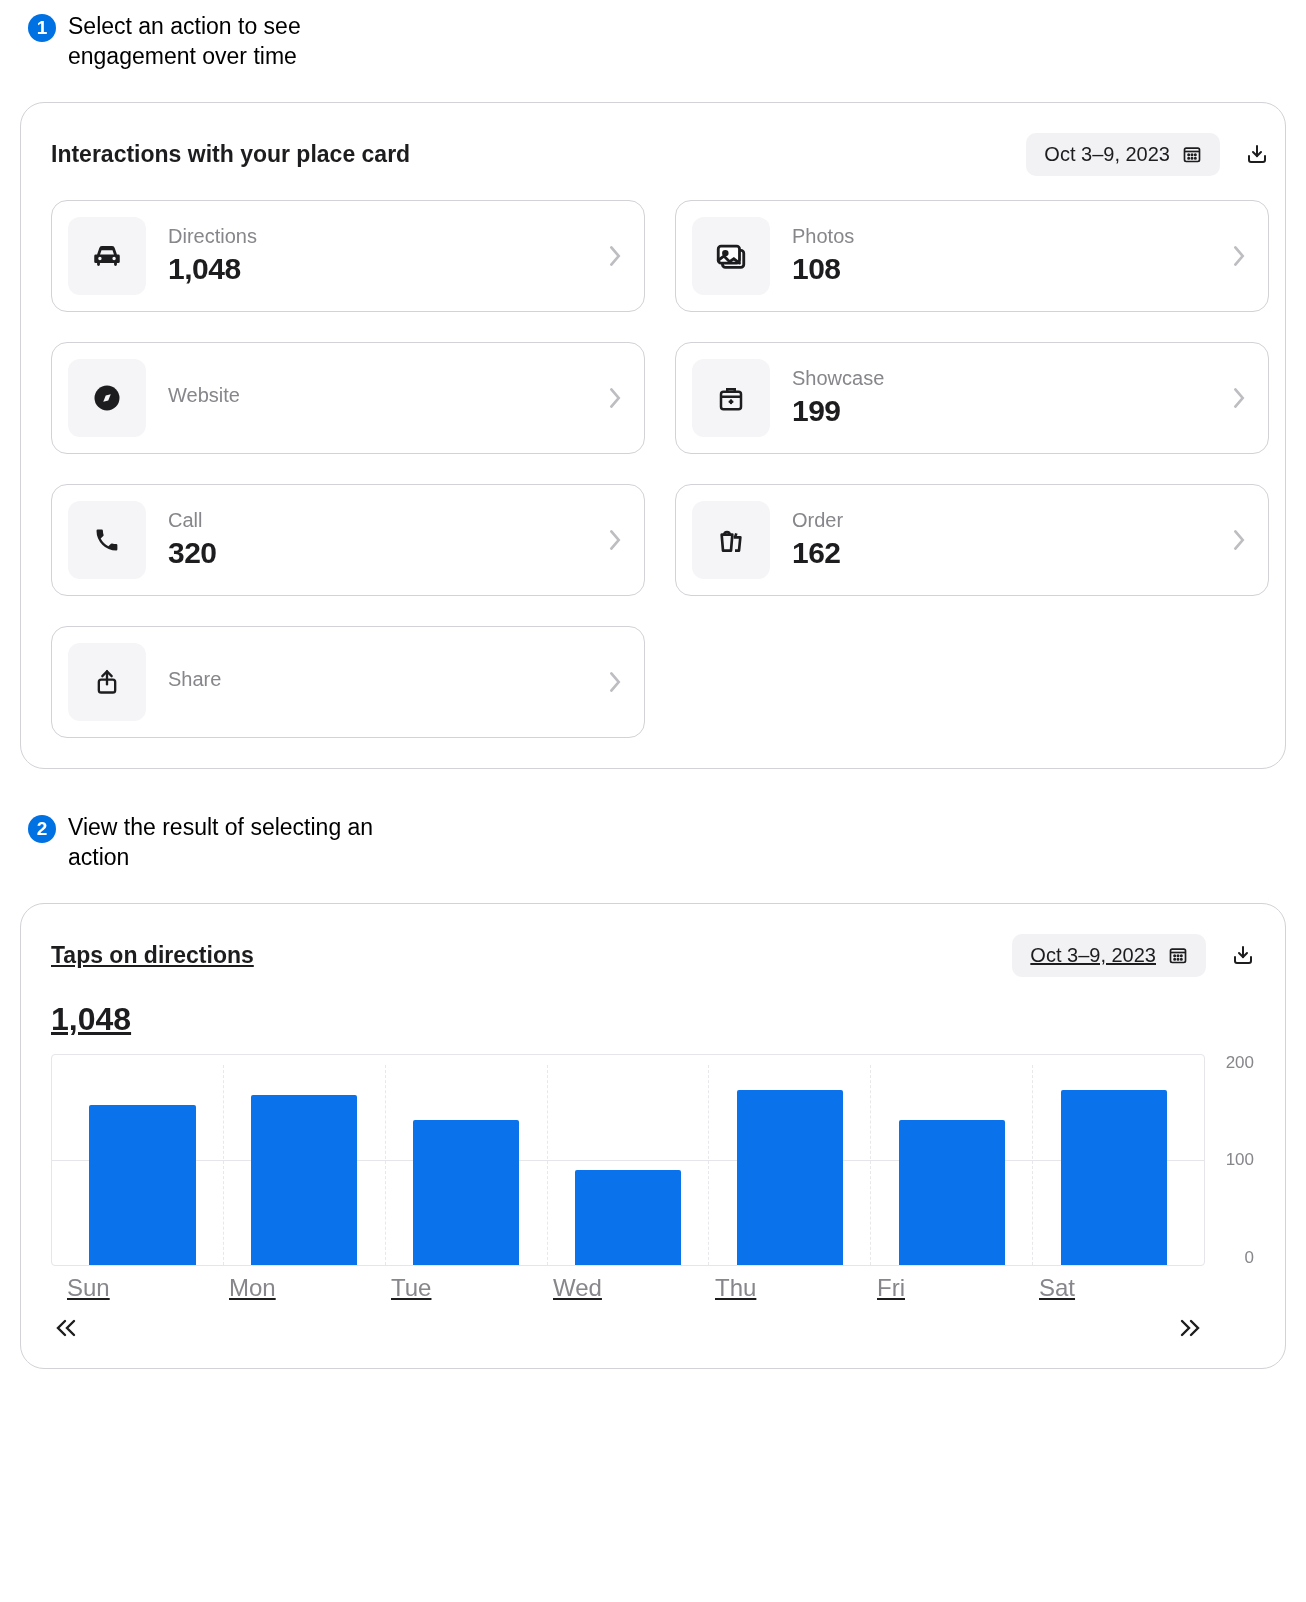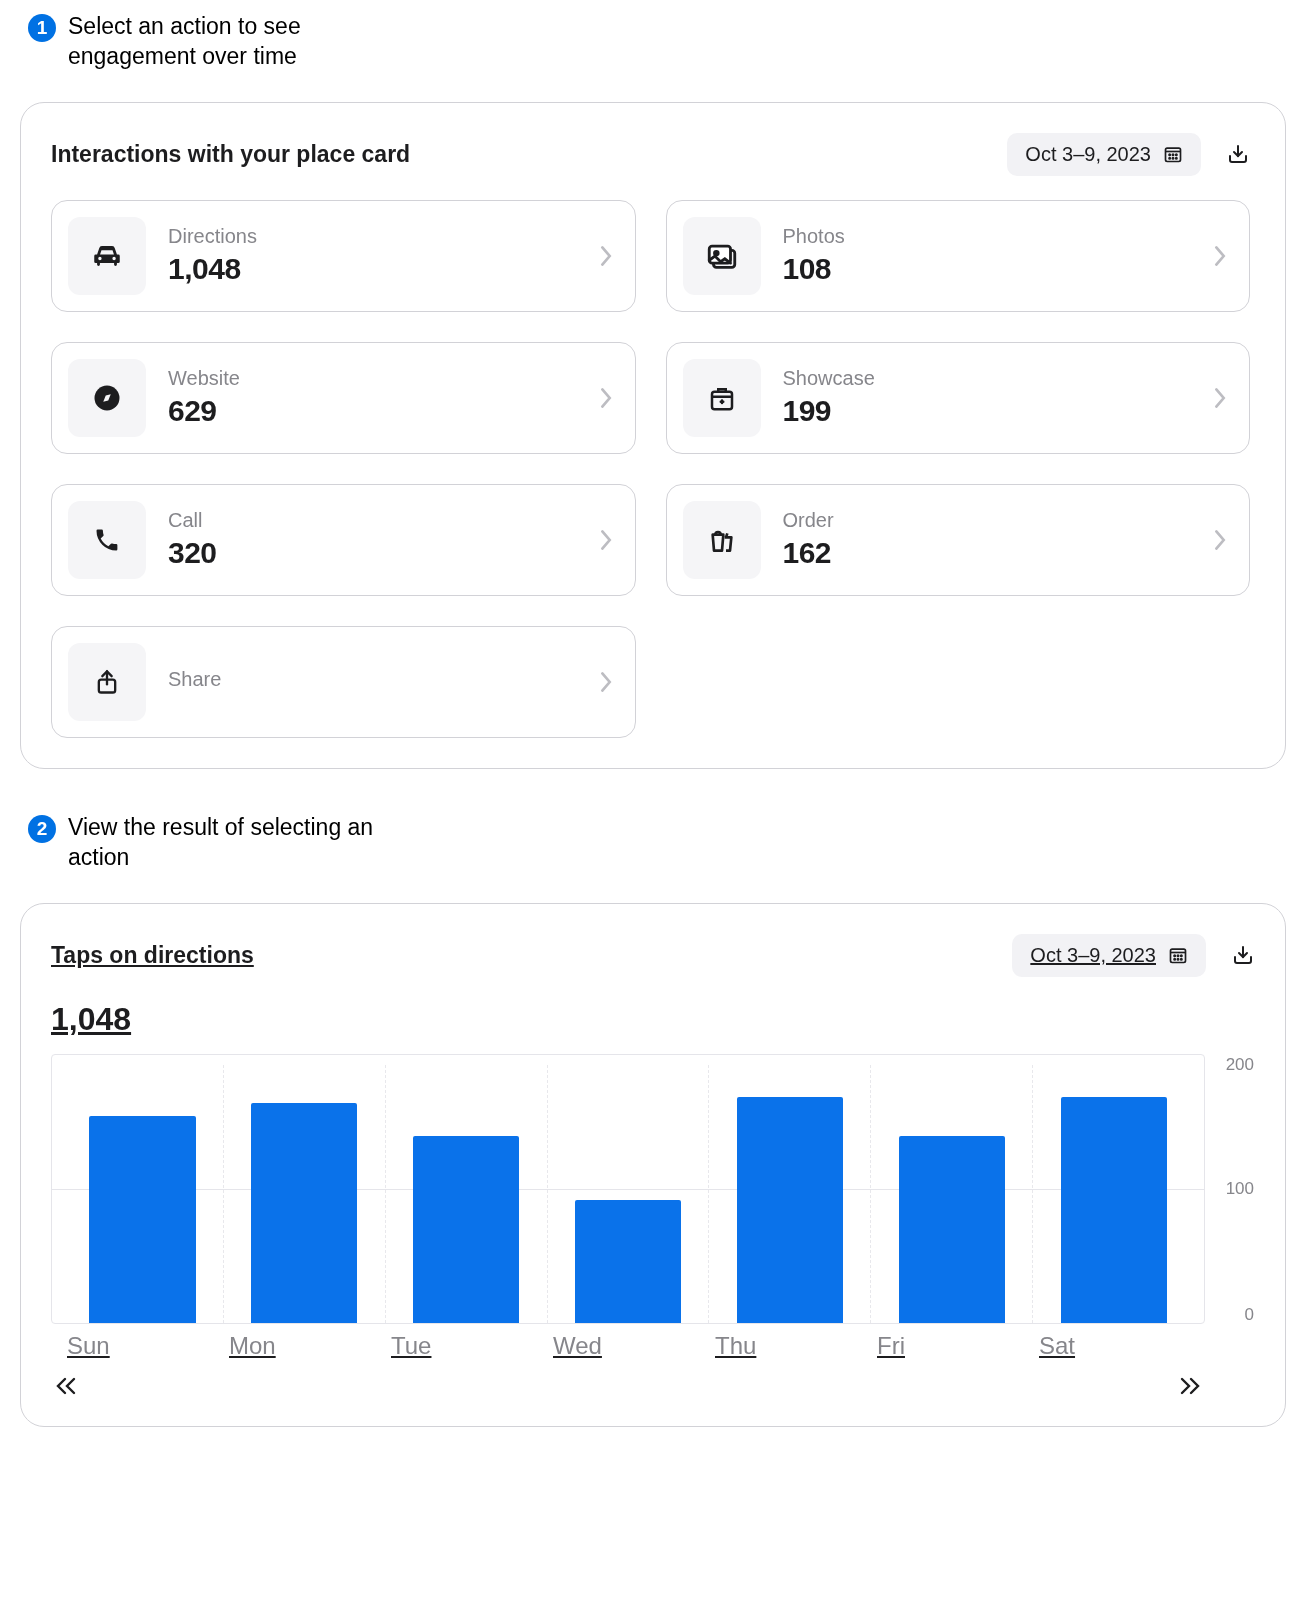--- a/index.html
+++ b/index.html
@@ -30,21 +30,21 @@
   }
   .annotation .text {
     font-size: 23px;
     line-height: 1.3;
     color: #000000;
     max-width: 320px;
   }
   .card {
     border: 1px solid #d2d2d7;
     border-radius: 24px;
-    padding: 30px 35px 30px 30px;
+    padding: 30px 16px 30px 30px;
     margin-top: 30px;
     background: #fff;
     position: relative;
   }
   .card-header {
     display: flex;
     justify-content: space-between;
     align-items: center;
     margin-bottom: 24px;
   }
@@ -92,21 +92,21 @@
   .tile .chev { color: #86868b; }
   .tile.half { grid-column: 1 / 2; justify-content: flex-end; }
 
   
   .metric-big { font-size: 32px; font-weight: 700; margin: 4px 0 16px 0; }
   .chart-wrap {
     position: relative;
     border: 1px solid #e5e5ea;
     border-radius: 4px;
     padding: 0;
-    height: 270px;
+    height: 212px;
     display: flex;
   }
   .chart-plot {
     flex: 1;
     position: relative;
     display: flex;
     align-items: flex-end;
     padding: 10px 10px 0 10px;
   }
   .bar-col {
@@ -242,21 +242,20 @@
 
     <div class="tile">
       <div class="iconbox">
         <svg width="30" height="30" viewBox="0 0 24 24" fill="#1d1d1f">
             <circle cx="12" cy="12" r="10"></circle>
             <path d="M15 9l-2 5-4 1 2-5 4-1z" fill="#f5f5f7"></path>
           </svg>
       </div>
       <div class="info">
         <div class="label">Website</div>
-        <div class="value">629</div>
       </div>
       <span class="chev">
         <svg width="14" height="22" viewBox="0 0 10 18" fill="none" stroke="#bdbdc2" stroke-width="2.2" stroke-linecap="round">
             <path d="M2 2l6 7-6 7"></path>
           </svg>
       </span>
     </div>
 
     <div class="tile">
       <div class="iconbox">

